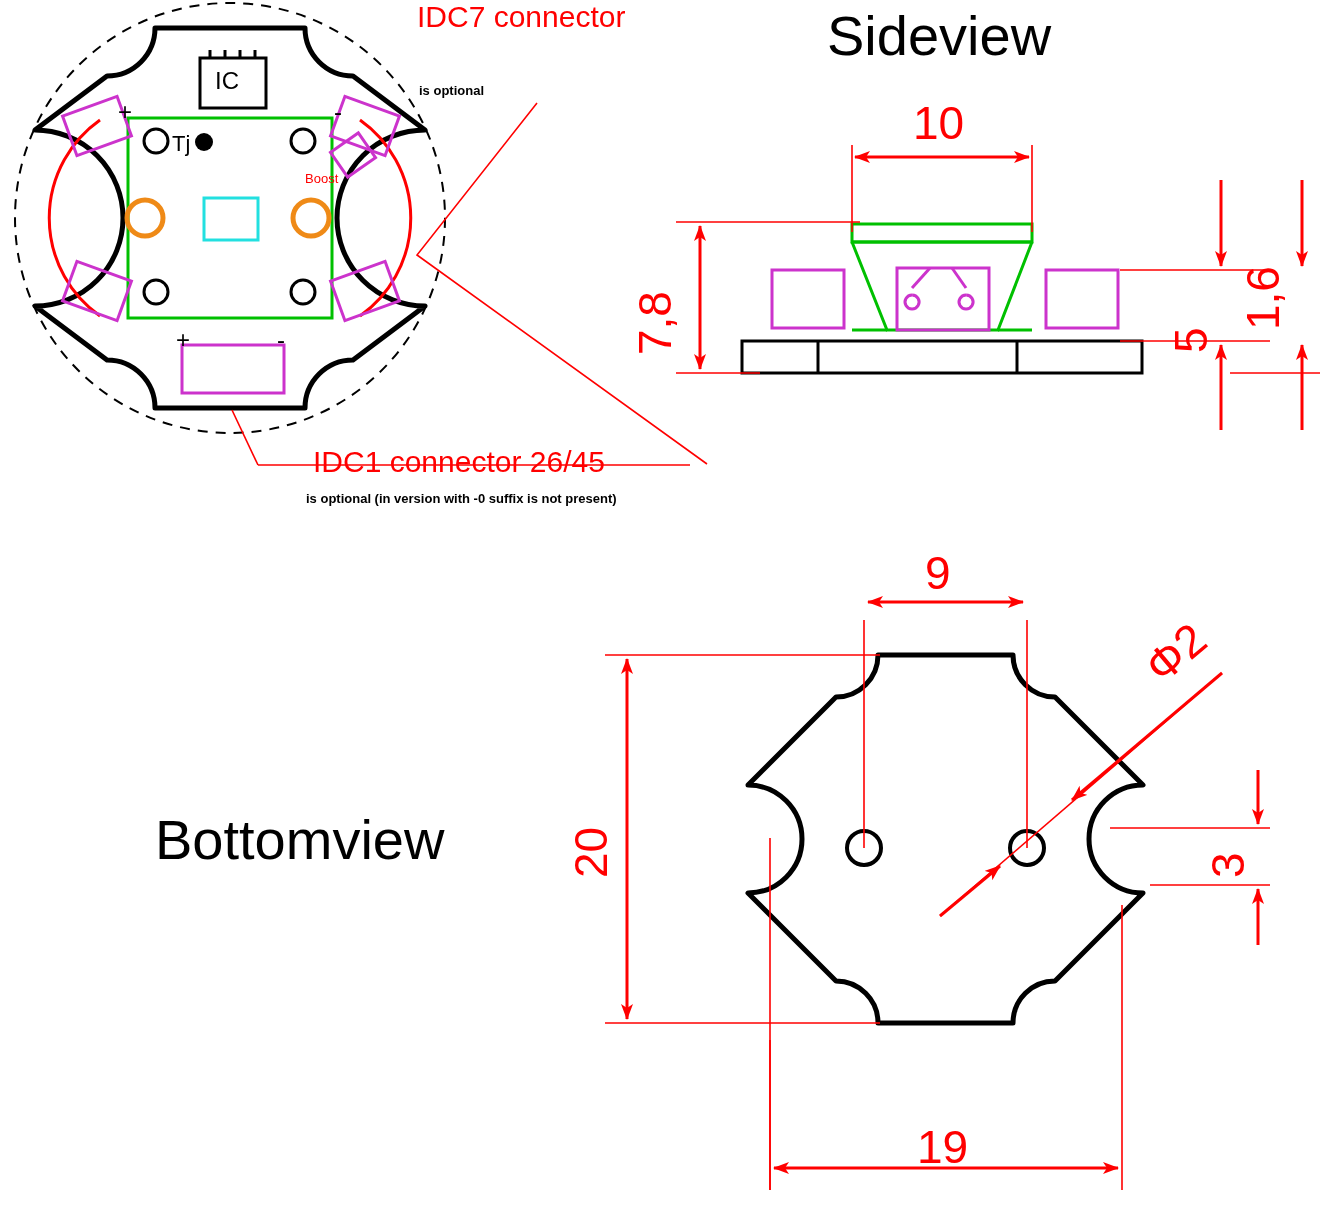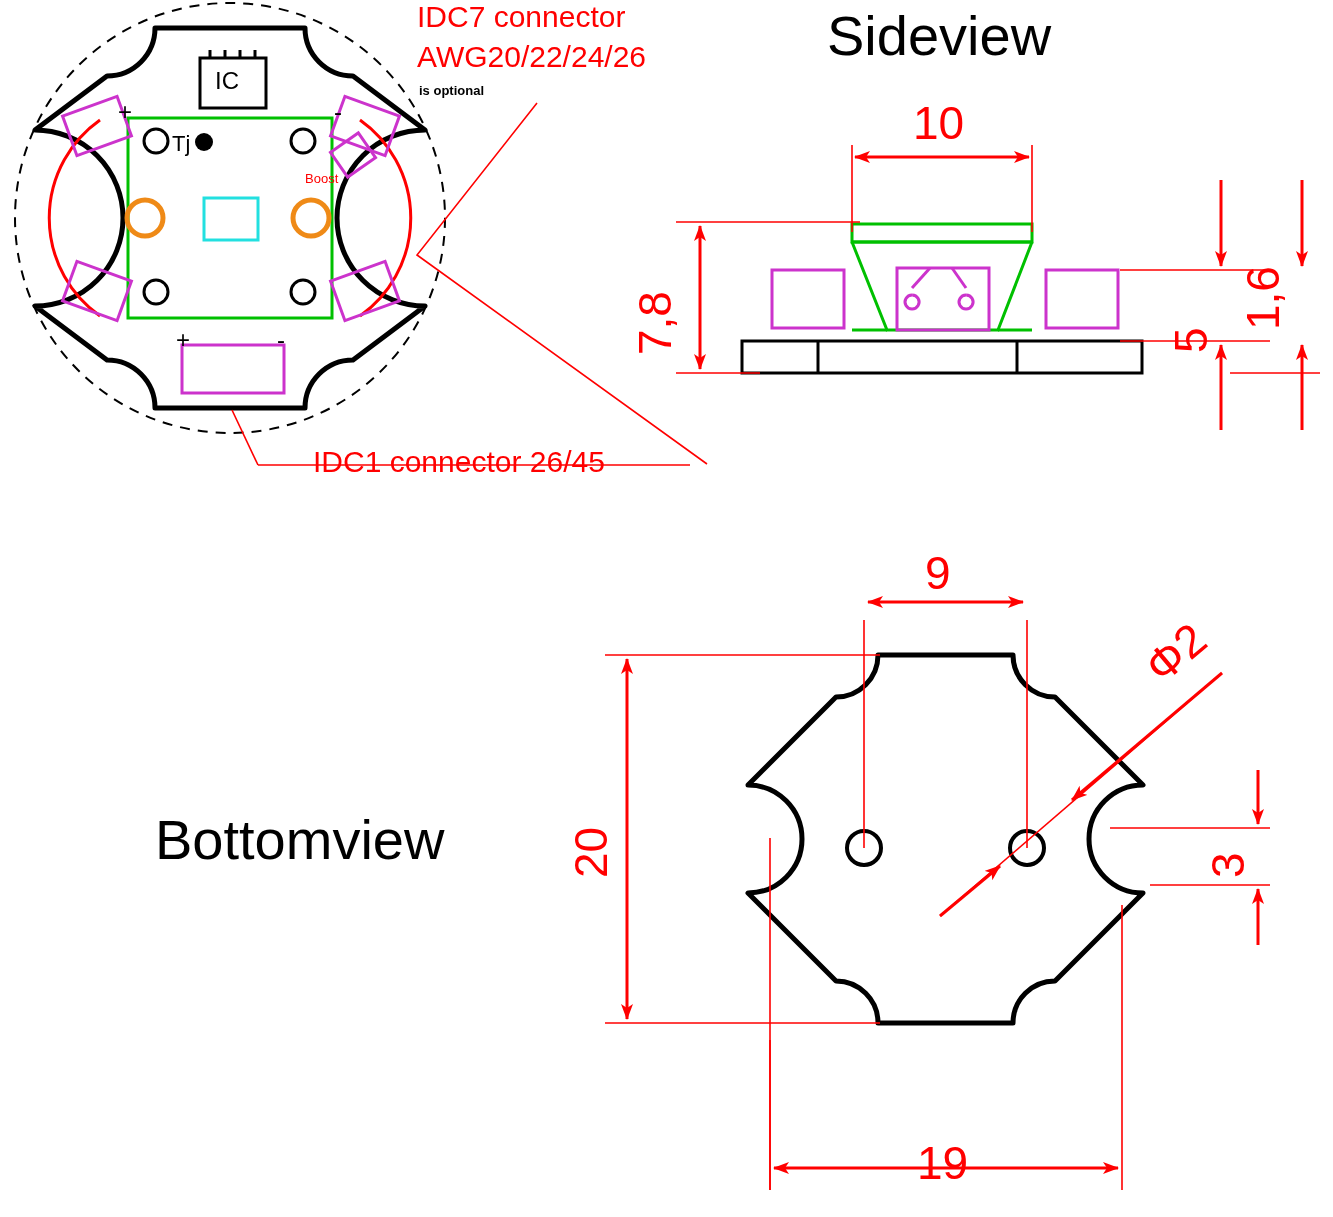--- a/index.html
+++ b/index.html
@@ -188,41 +188,41 @@
       <line x1="1222" y1="673" x2="1072" y2="800" stroke="#ff0000" stroke-width="3" marker-end="url(#arrR)"></line>
       <line x1="940" y1="916" x2="1000" y2="866" stroke="#ff0000" stroke-width="3" marker-end="url(#arrR)"></line>
       <line x1="940" y1="916" x2="1222" y2="673" stroke="#ff0000" stroke-width="1.6"></line>
 
       <line x1="1258" y1="770" x2="1258" y2="824" stroke="#ff0000" stroke-width="3" marker-end="url(#arrR)"></line>
       <line x1="1258" y1="945" x2="1258" y2="889" stroke="#ff0000" stroke-width="3" marker-end="url(#arrR)"></line>
     </g>
   </svg>
 
   <div class="lbl red ann-lg" style="left:417px; top:2px;">IDC7 connector</div>
-  <div class="lbl red ann-lg" style="left:417px; top:42px;">AWG20/22/24/26</div>
   <div class="lbl black ann-sm" style="left:419px; top:84px;">is optional</div>
 
   <div class="lbl red ann-lg" style="left:313px; top:447px;">IDC1 connector 26/45</div>
+  <div class="lbl black ann-sm" style="left:306px; top:492px;">is optional (in version with -0 suffix is not present)</div>
 
   <div class="lbl black" style="left:215px; top:69px; font-size:24px;">IC</div>
   <div class="lbl black" style="left:172px; top:133px; font-size:22px;">Tj</div>
   <div class="lbl red" style="left:305px; top:172px; font-size:13px;">Boost</div>
   <div class="lbl black" style="left:118px; top:100px; font-size:24px;">+</div>
   <div class="lbl black" style="left:334px; top:100px; font-size:24px;">-</div>
   <div class="lbl black" style="left:176px; top:328px; font-size:24px;">+</div>
   <div class="lbl black" style="left:277px; top:328px; font-size:24px;">-</div>
 
   <div class="lbl black big-title" style="left:827px; top:8px;">Sideview</div>
 
   <div class="lbl red dim" style="left:913px; top:100px;">10</div>
   <div class="lbl red dim rot90" style="left:632px; top:355px;">7,8</div>
   <div class="lbl red dim rot90" style="left:1168px; top:353px;">5</div>
   <div class="lbl red dim rot90" style="left:1240px; top:330px;">1,6</div>
 
   <div class="lbl black big-title" style="left:155px; top:812px;">Bottomview</div>
 
   <div class="lbl red dim" style="left:925px; top:550px;">9</div>
   <div class="lbl red dim rot90" style="left:568px; top:878px;">20</div>
-  <div class="lbl red dim" style="left:917px; top:1124px;margin-top:16px;">19</div>
+  <div class="lbl red dim" style="left:917px; top:1124px;">19</div>
   <div class="lbl red dim" style="left:1137px; top:655px; transform-origin:0 0; transform:rotate(-40deg);">Φ2</div>
   <div class="lbl red dim rot90" style="left:1205px; top:878px;">3</div>
 
 </div>
 
 </body></html>

